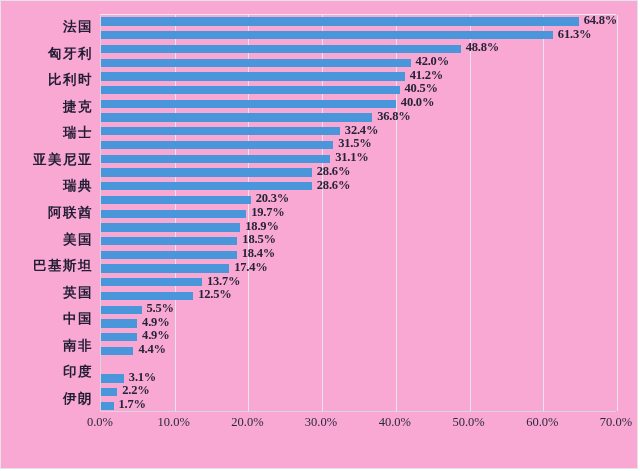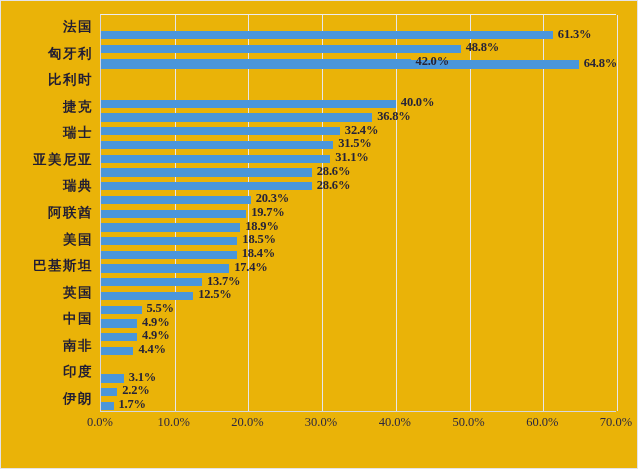--- a/index.html
+++ b/index.html
@@ -13,21 +13,21 @@
     font-family: "Liberation Serif", "DejaVu Serif", serif;
     overflow: hidden;
   }
 
   #chart-frame {
     position: relative;
     width: 638px;
     height: 469px;
     box-sizing: border-box;
     border: 1px solid #e3e3ea;
-    background: #eab308;
+    background: #f9a8d4;
   }
 
   
   #plot-area {
     position: absolute;
     left: 99px;
     top: 13px;
     width: 516px;     
     height: 398px;
     box-sizing: border-box;
@@ -132,35 +132,43 @@
     </div>
 
   <div id="plot-area">
       <div class="gridline" style="left: 73.7143px;"></div>
       <div class="gridline" style="left: 147.429px;"></div>
       <div class="gridline" style="left: 221.143px;"></div>
       <div class="gridline" style="left: 294.857px;"></div>
       <div class="gridline" style="left: 368.571px;"></div>
       <div class="gridline" style="left: 442.286px;"></div>
       <div class="gridline" style="left: 516px;"></div>
-      <div class="bar-row" style="top: 0px; height: 13.7241px; margin-top: 43px;">
+      <div class="bar-row" style="top: 0px; height: 13.7241px;">
         <div class="bar" title="64.8%" style="width: 477.669px; background: rgb(74, 150, 218);"></div>
         <div class="bar-label" style="left: 482.669px;">64.8%</div>
       </div>
       <div class="bar-row" style="top: 13.7241px; height: 13.7241px;">
         <div class="bar" title="61.3%" style="width: 451.869px; background: rgb(74, 150, 218);"></div>
         <div class="bar-label" style="left: 456.869px;">61.3%</div>
       </div>
       <div class="bar-row" style="top: 27.4483px; height: 13.7241px;">
         <div class="bar" title="48.8%" style="width: 359.726px; background: rgb(74, 150, 218);"></div>
         <div class="bar-label" style="left: 364.726px;">48.8%</div>
       </div>
       <div class="bar-row" style="top: 41.1724px; height: 13.7241px;">
         <div class="bar" title="42.0%" style="width: 309.6px; background: rgb(74, 150, 218);"></div>
         <div class="bar-label" style="left: 314.6px;">42.0%</div>
+      </div>
+      <div class="bar-row" style="top: 54.8966px; height: 13.7241px;">
+        <div class="bar" title="41.2%" style="width: 303.703px; background: rgb(74, 150, 218);"></div>
+        <div class="bar-label" style="left: 308.703px;">41.2%</div>
+      </div>
+      <div class="bar-row" style="top: 68.6207px; height: 13.7241px;">
+        <div class="bar" title="40.5%" style="width: 298.543px; background: rgb(74, 150, 218);"></div>
+        <div class="bar-label" style="left: 303.543px;">40.5%</div>
       </div>
       <div class="bar-row" style="top: 82.3448px; height: 13.7241px;">
         <div class="bar" title="40.0%" style="width: 294.857px; background: rgb(74, 150, 218);"></div>
         <div class="bar-label" style="left: 299.857px;">40.0%</div>
       </div>
       <div class="bar-row" style="top: 96.069px; height: 13.7241px;">
         <div class="bar" title="36.8%" style="width: 271.269px; background: rgb(74, 150, 218);"></div>
         <div class="bar-label" style="left: 276.269px;">36.8%</div>
       </div>
       <div class="bar-row" style="top: 109.793px; height: 13.7241px;">

